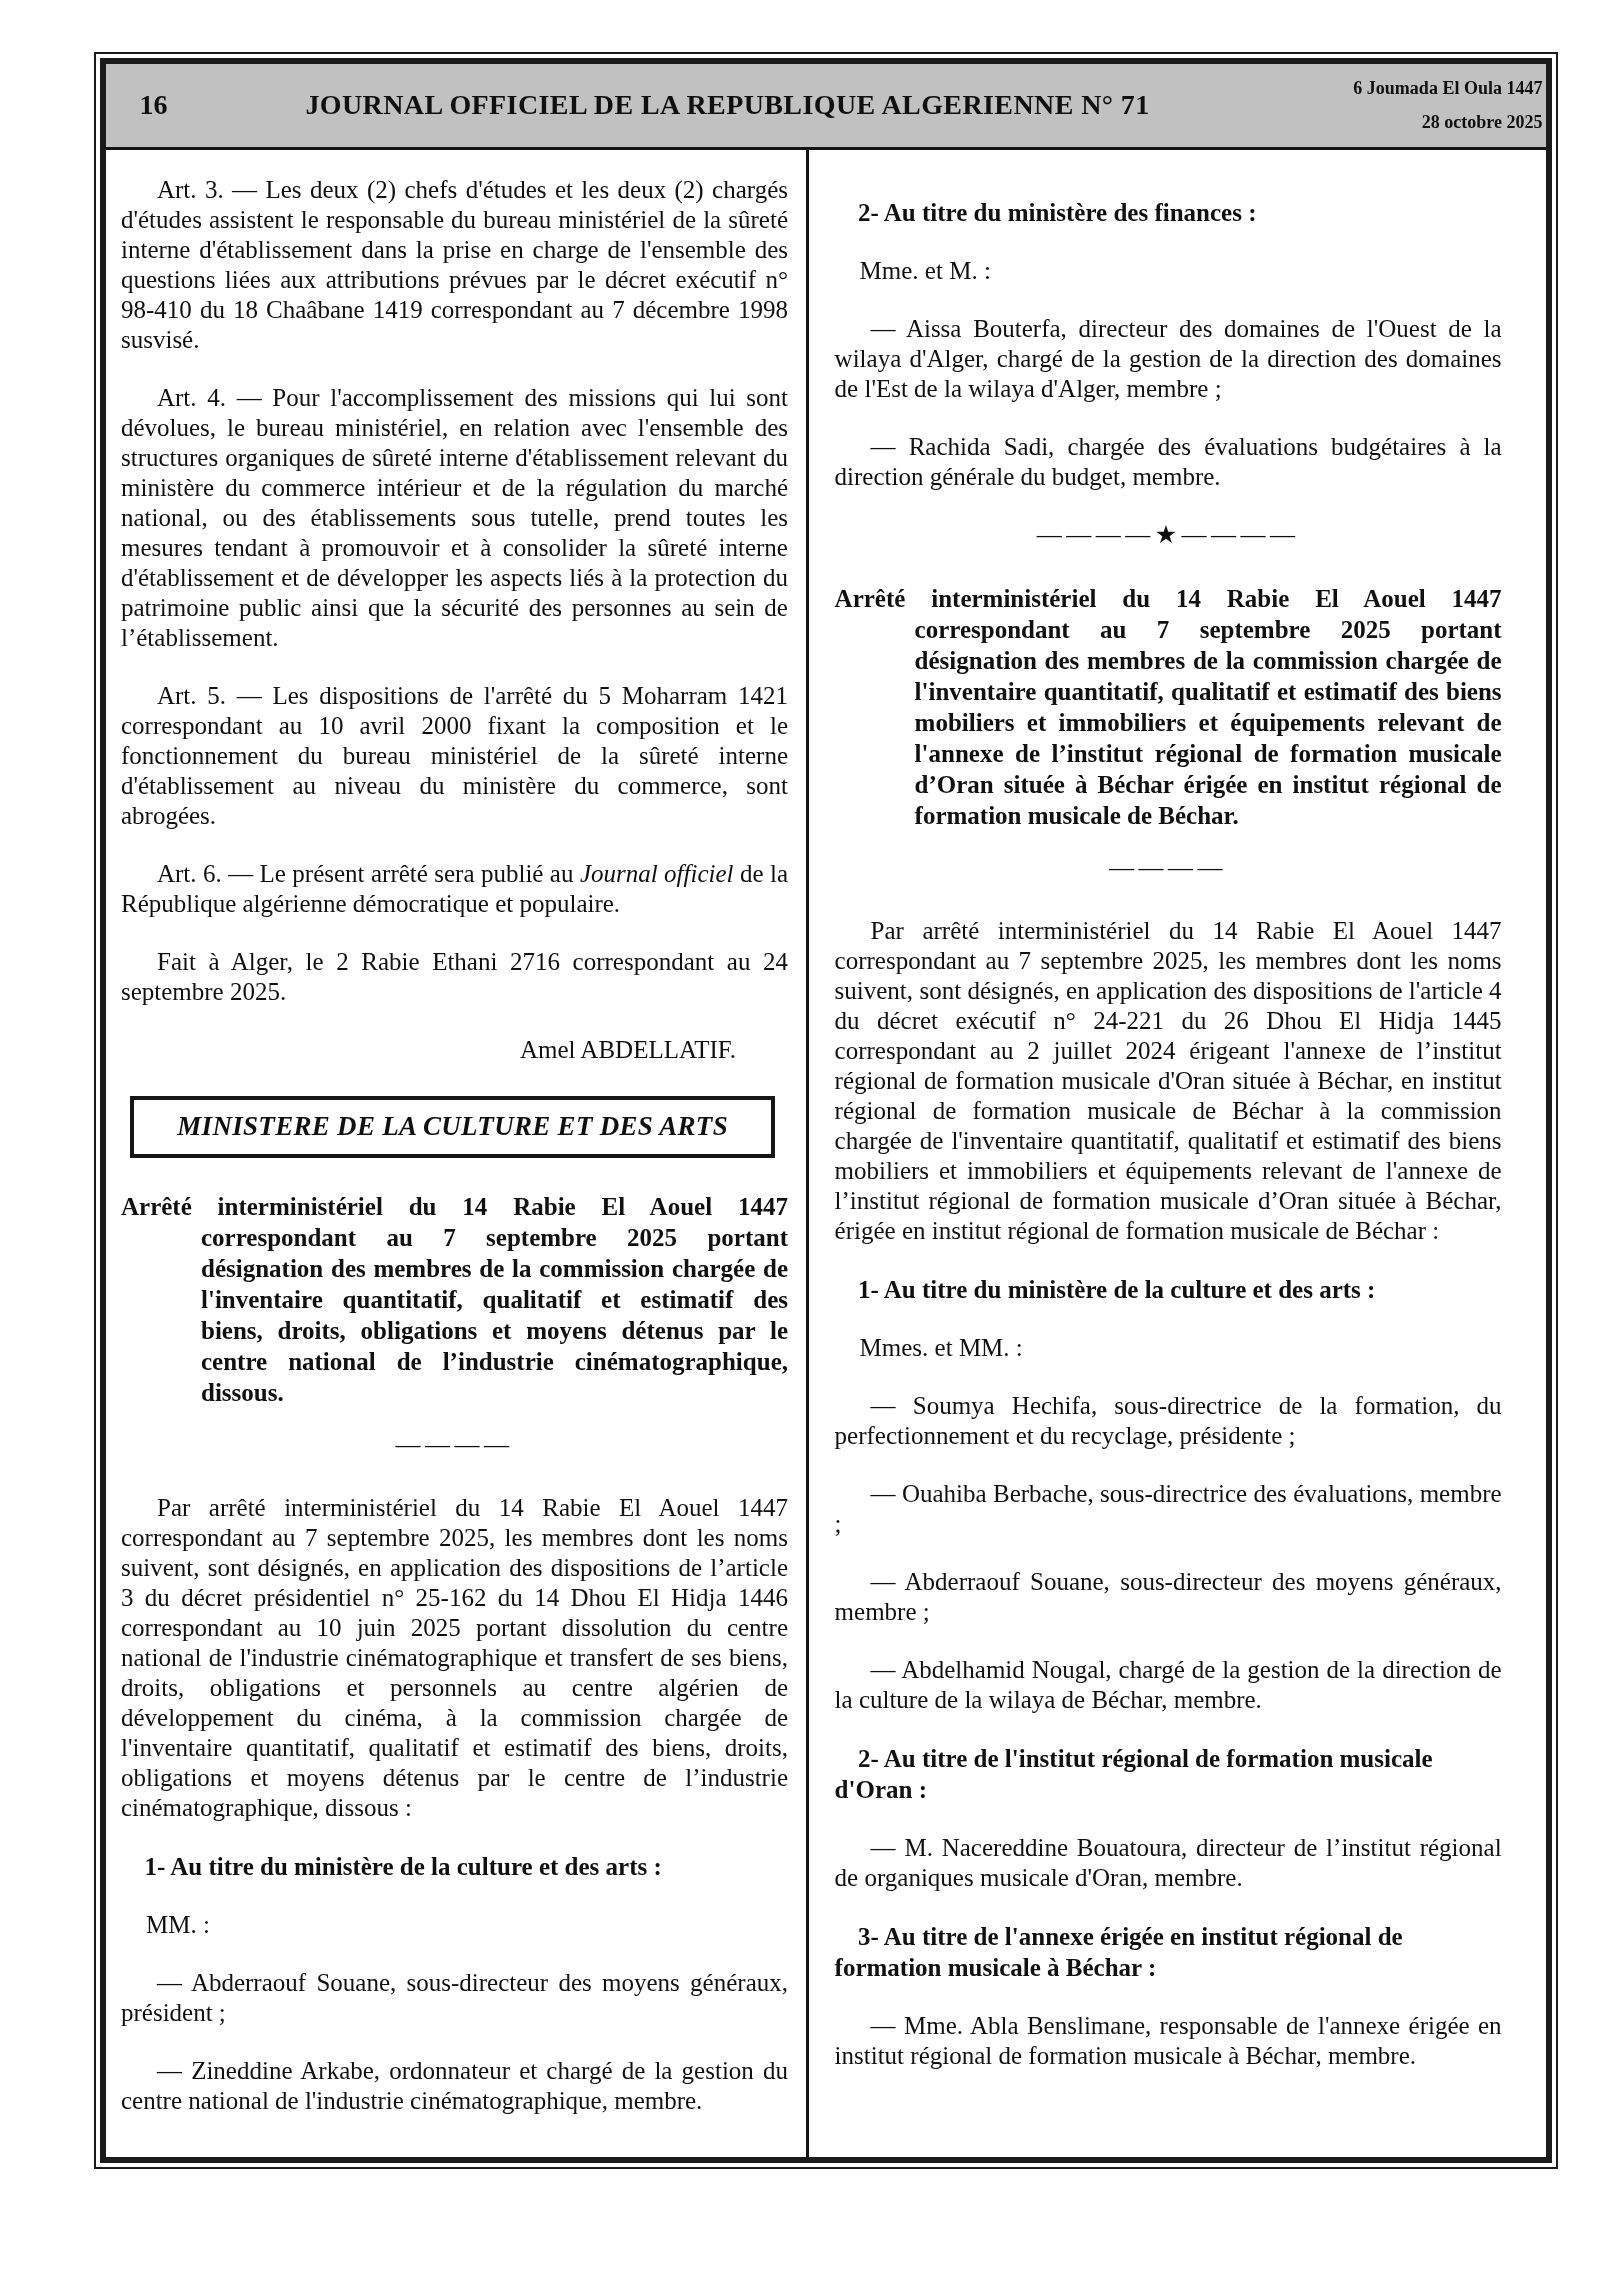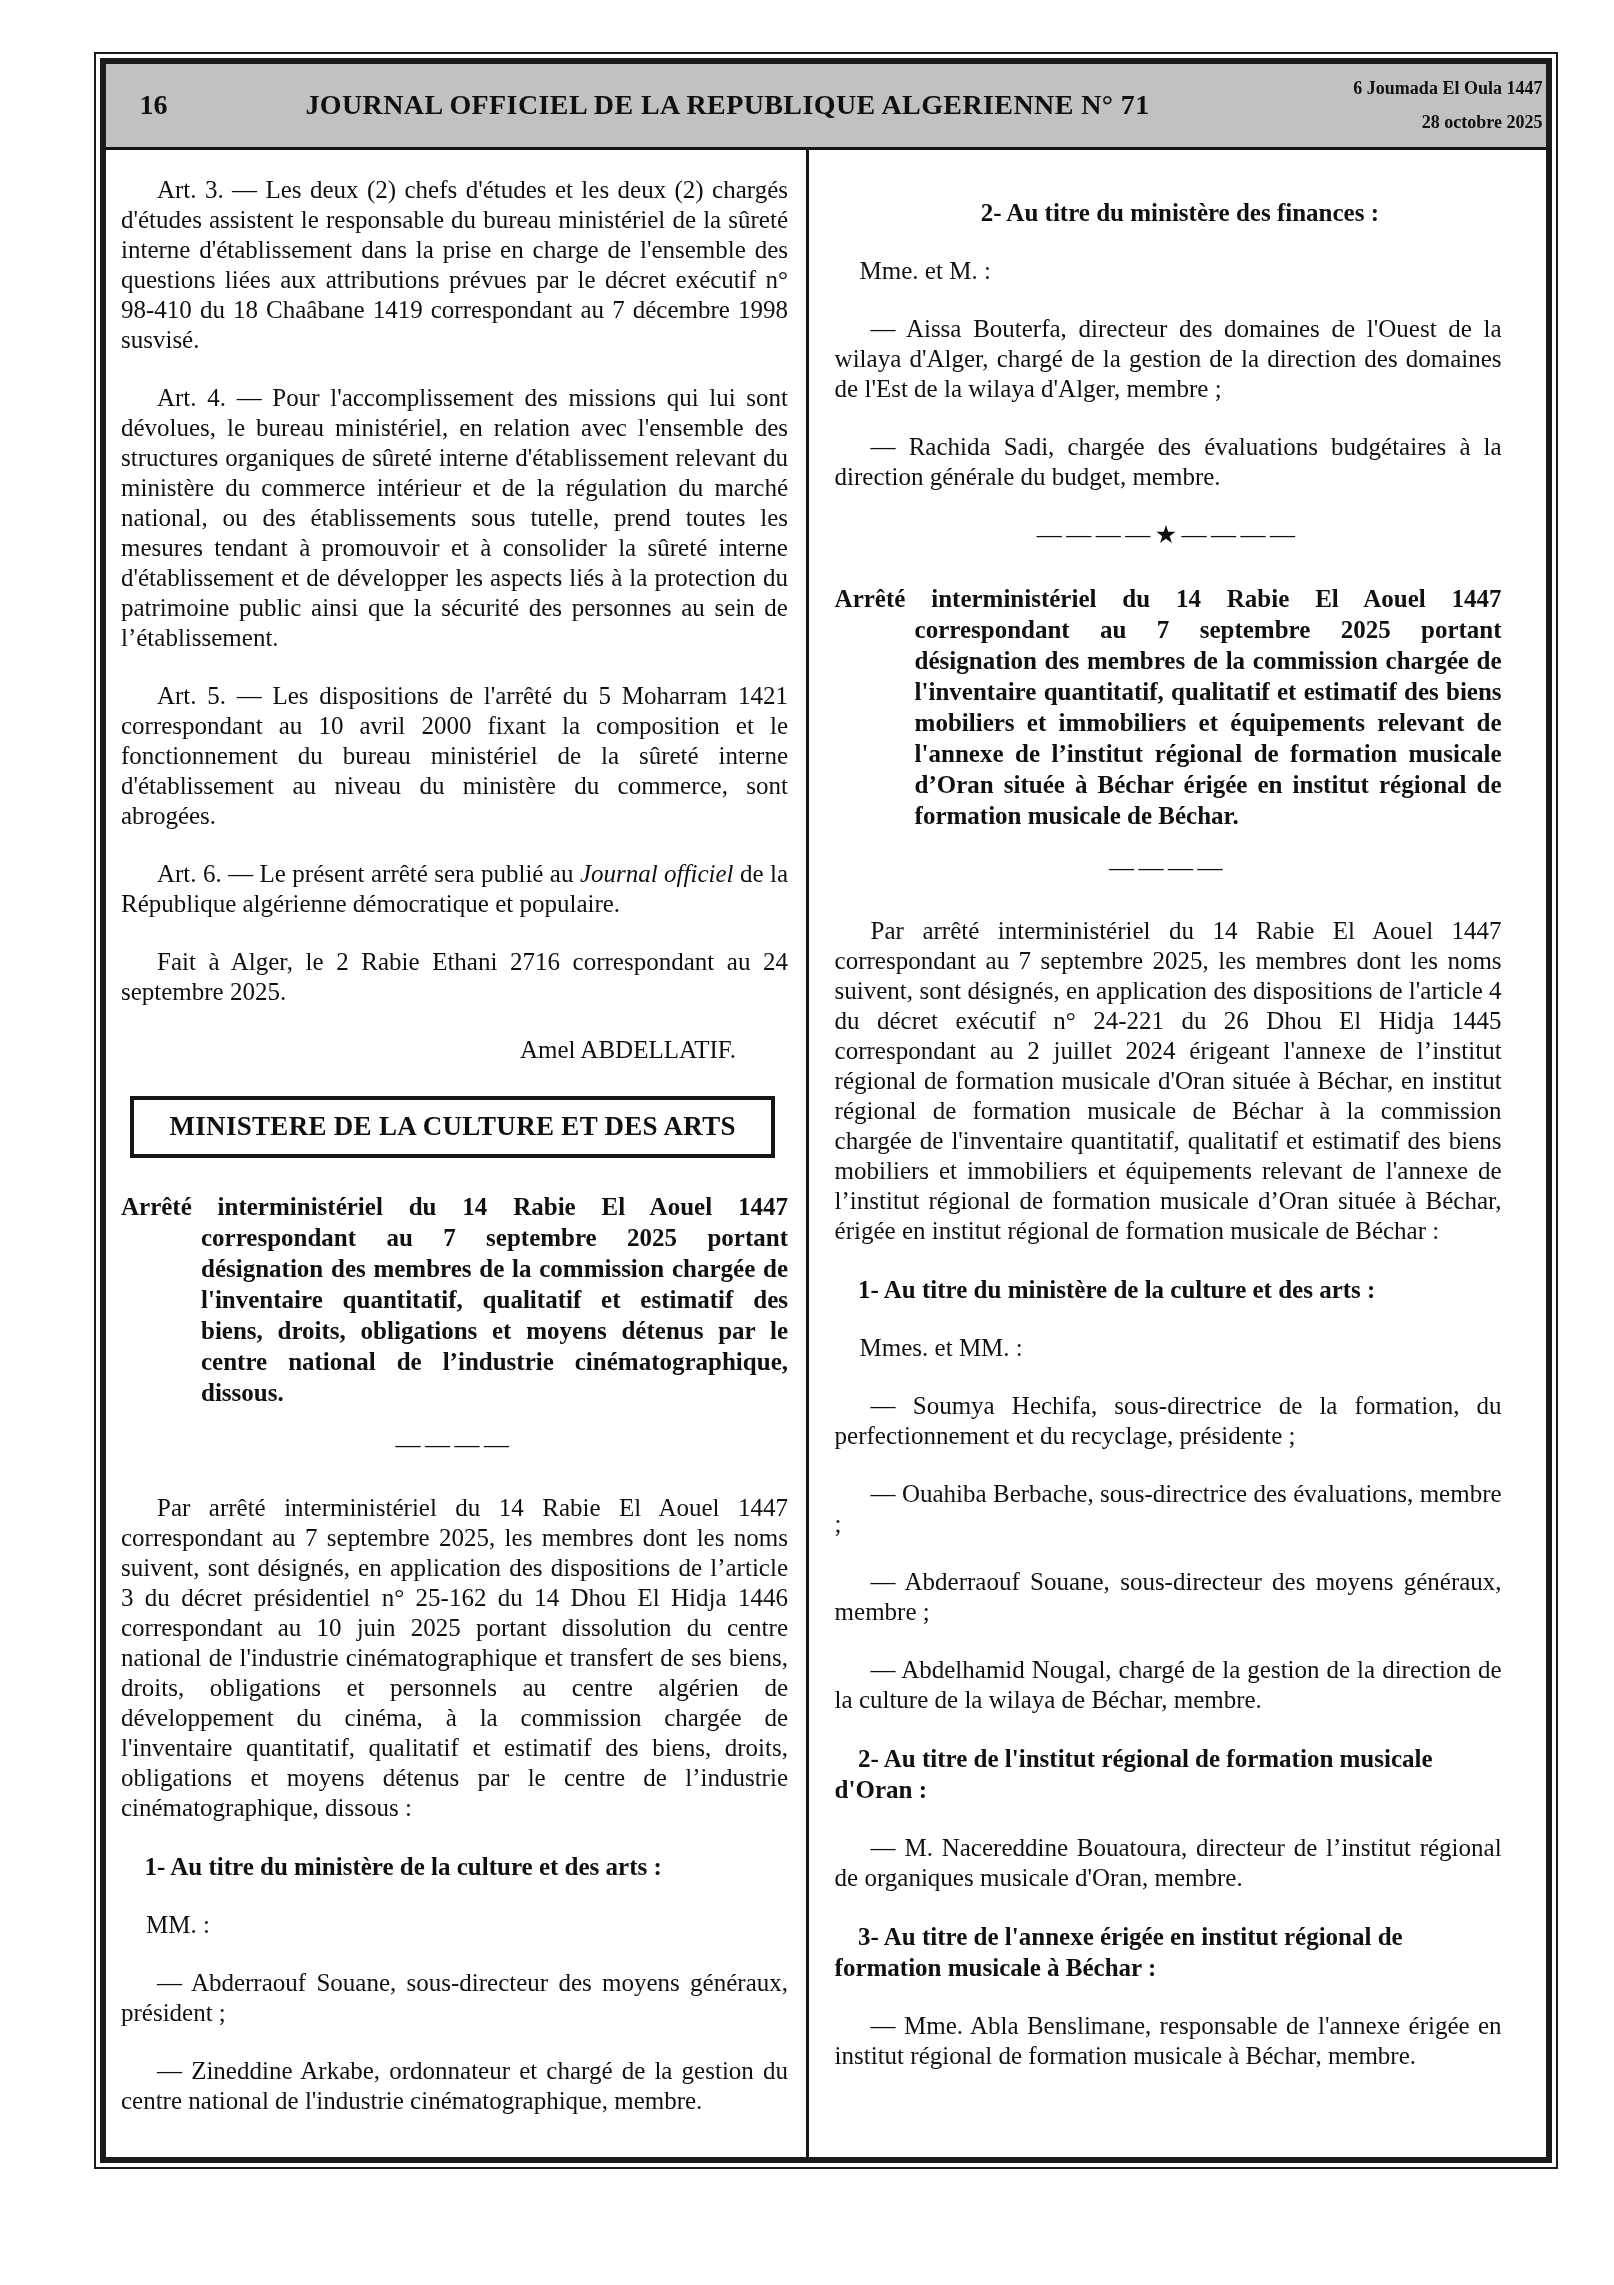--- a/index.html
+++ b/index.html
@@ -65,41 +65,42 @@
     text-align:right; padding-right:52px;
     margin:5.4px 0 31px 0;
   }
   .ministry-box {
     border:4.5px solid #161616;
     margin:7.2px 12.7px 33px 9px;
     padding:11.8px 5.4px;
     text-align:center;
     font-weight:bold; font-size:27px;
     letter-spacing:0.3px;
+    font-style:italic;
   }
   .decree-heading {
     font-weight:bold;
     font-size:25px; line-height:31px;
     text-align:justify;
     padding-left:80px; text-indent:-80px;
     margin:0 0 22px 0;
   }
   .dash-separator, .star-separator {
     text-align:center;
     font-size:25px; line-height:30px;
     letter-spacing:4.5px;
     margin:1.8px 0 33px 0;
   }
   .section-heading {
     font-weight:bold;
     font-size:25px; line-height:31px;
     text-align:left; text-indent:23.5px;
     margin:3.6px 0 28px 0;
   }
-  .col-right .first-heading { margin-top:22px;text-align:center; }
+  .col-right .first-heading { margin-top:22px; }
   .decree-heading, .para, .member-item { hyphens:none; }
   em { font-style:italic; }
 </style>
 </head>
 <body>
 
 <div class="frame-outer">
   <div class="frame-inner">
 
     <header class="masthead">

